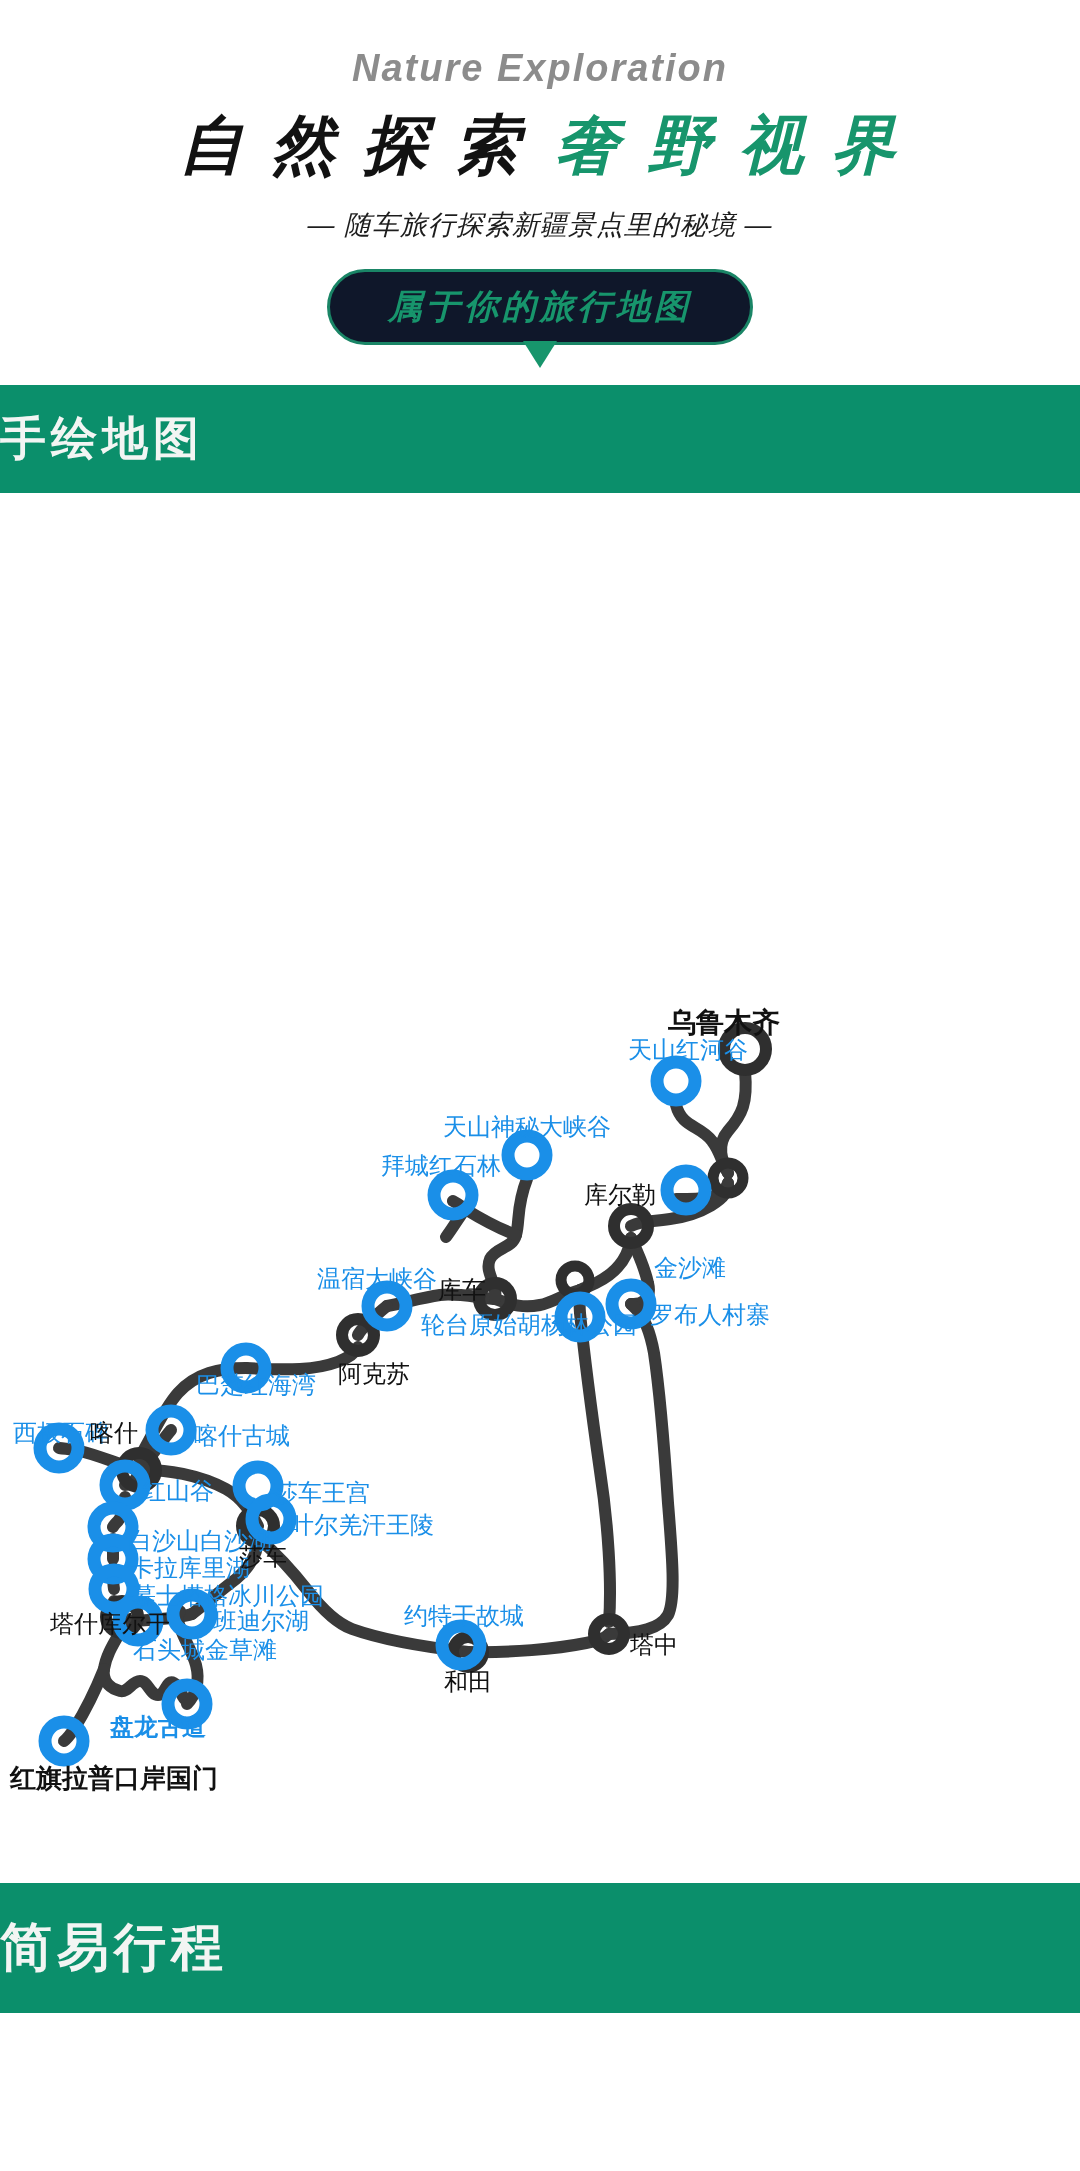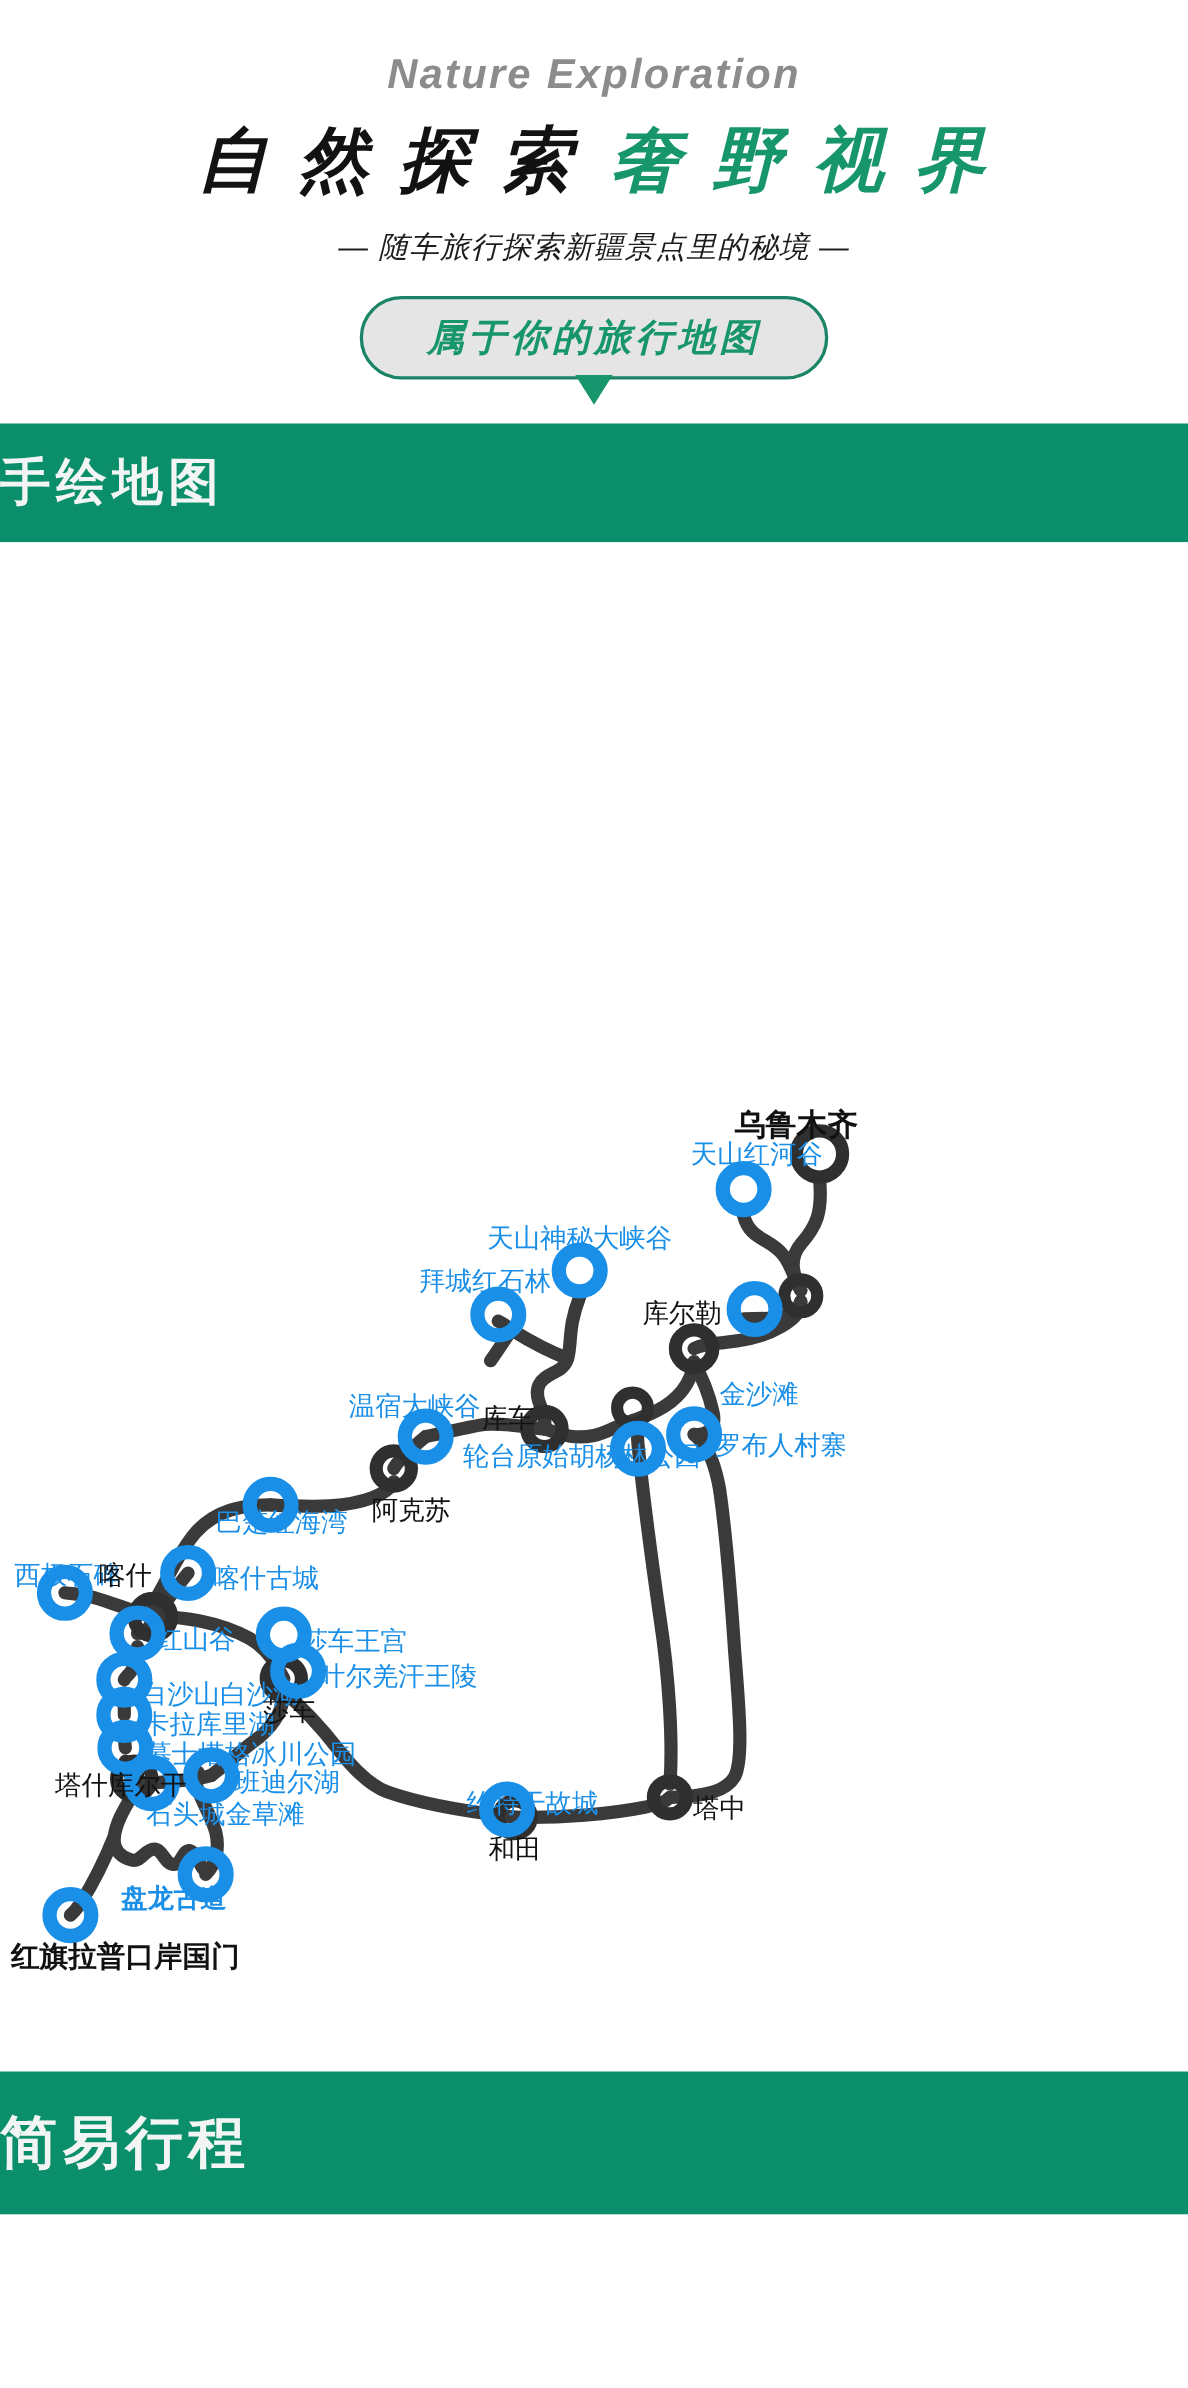--- a/index.html
+++ b/index.html
@@ -59,21 +59,21 @@
   }
   .pill{
     border:3px solid #1a8566;
     border-radius:60px;
     padding:12px 58px;
     font-size:34px;
     font-style:italic;
     font-weight:bold;
     letter-spacing:4px;
     color:#17956c;
-    background:#e5e5e5;
+    background:#0f172a;
     position:relative;
   }
   .pill-arrow{
     position:absolute;
     left:50%;
     transform:translateX(-50%);
     bottom:-26px;
     width:0;height:0;
     border-left:17px solid transparent;
     border-right:17px solid transparent;
@@ -254,21 +254,21 @@
   <div class="label spot" style="left:13px;top:928px;">西极石碑</div>
   <div class="label spot" style="left:194px;top:931px;">喀什古城</div>
   <div class="label spot" style="left:142px;top:986px;">红山谷</div>
   <div class="label spot" style="left:274px;top:988px;">莎车王宫</div>
   <div class="label spot" style="left:128px;top:1036px;">白沙山白沙湖</div>
   <div class="label spot" style="left:290px;top:1020px;">叶尔羌汗王陵</div>
   <div class="label spot" style="left:130px;top:1063px;">卡拉库里湖</div>
   <div class="label spot" style="left:132px;top:1091px;">慕士塔格冰川公园</div>
   <div class="label spot" style="left:213px;top:1116px;">班迪尔湖</div>
   <div class="label spot" style="left:133px;top:1145px;">石头城金草滩</div>
-  <div class="label spot" style="left:424px;top:1111px;margin-top:24px;">约特干故城</div>
+  <div class="label spot" style="left:404px;top:1111px;">约特干故城</div>
   <div class="label spot" style="left:110px;top:1222px;font-weight:bold;">盘龙古道</div>
   <div class="label city bold" style="left:10px;top:1272px;">红旗拉普口岸国门</div>
 
   <div class="label city big" style="left:668px;top:516px;">乌鲁木齐</div>
   <div class="label city" style="left:584px;top:690px;">库尔勒</div>
   <div class="label city" style="left:438px;top:785px;">库车</div>
   <div class="label city" style="left:338px;top:869px;">阿克苏</div>
   <div class="label city" style="left:90px;top:928px;">喀什</div>
   <div class="label city" style="left:239px;top:1052px;">莎车</div>
   <div class="label city" style="left:630px;top:1140px;">塔中</div>

